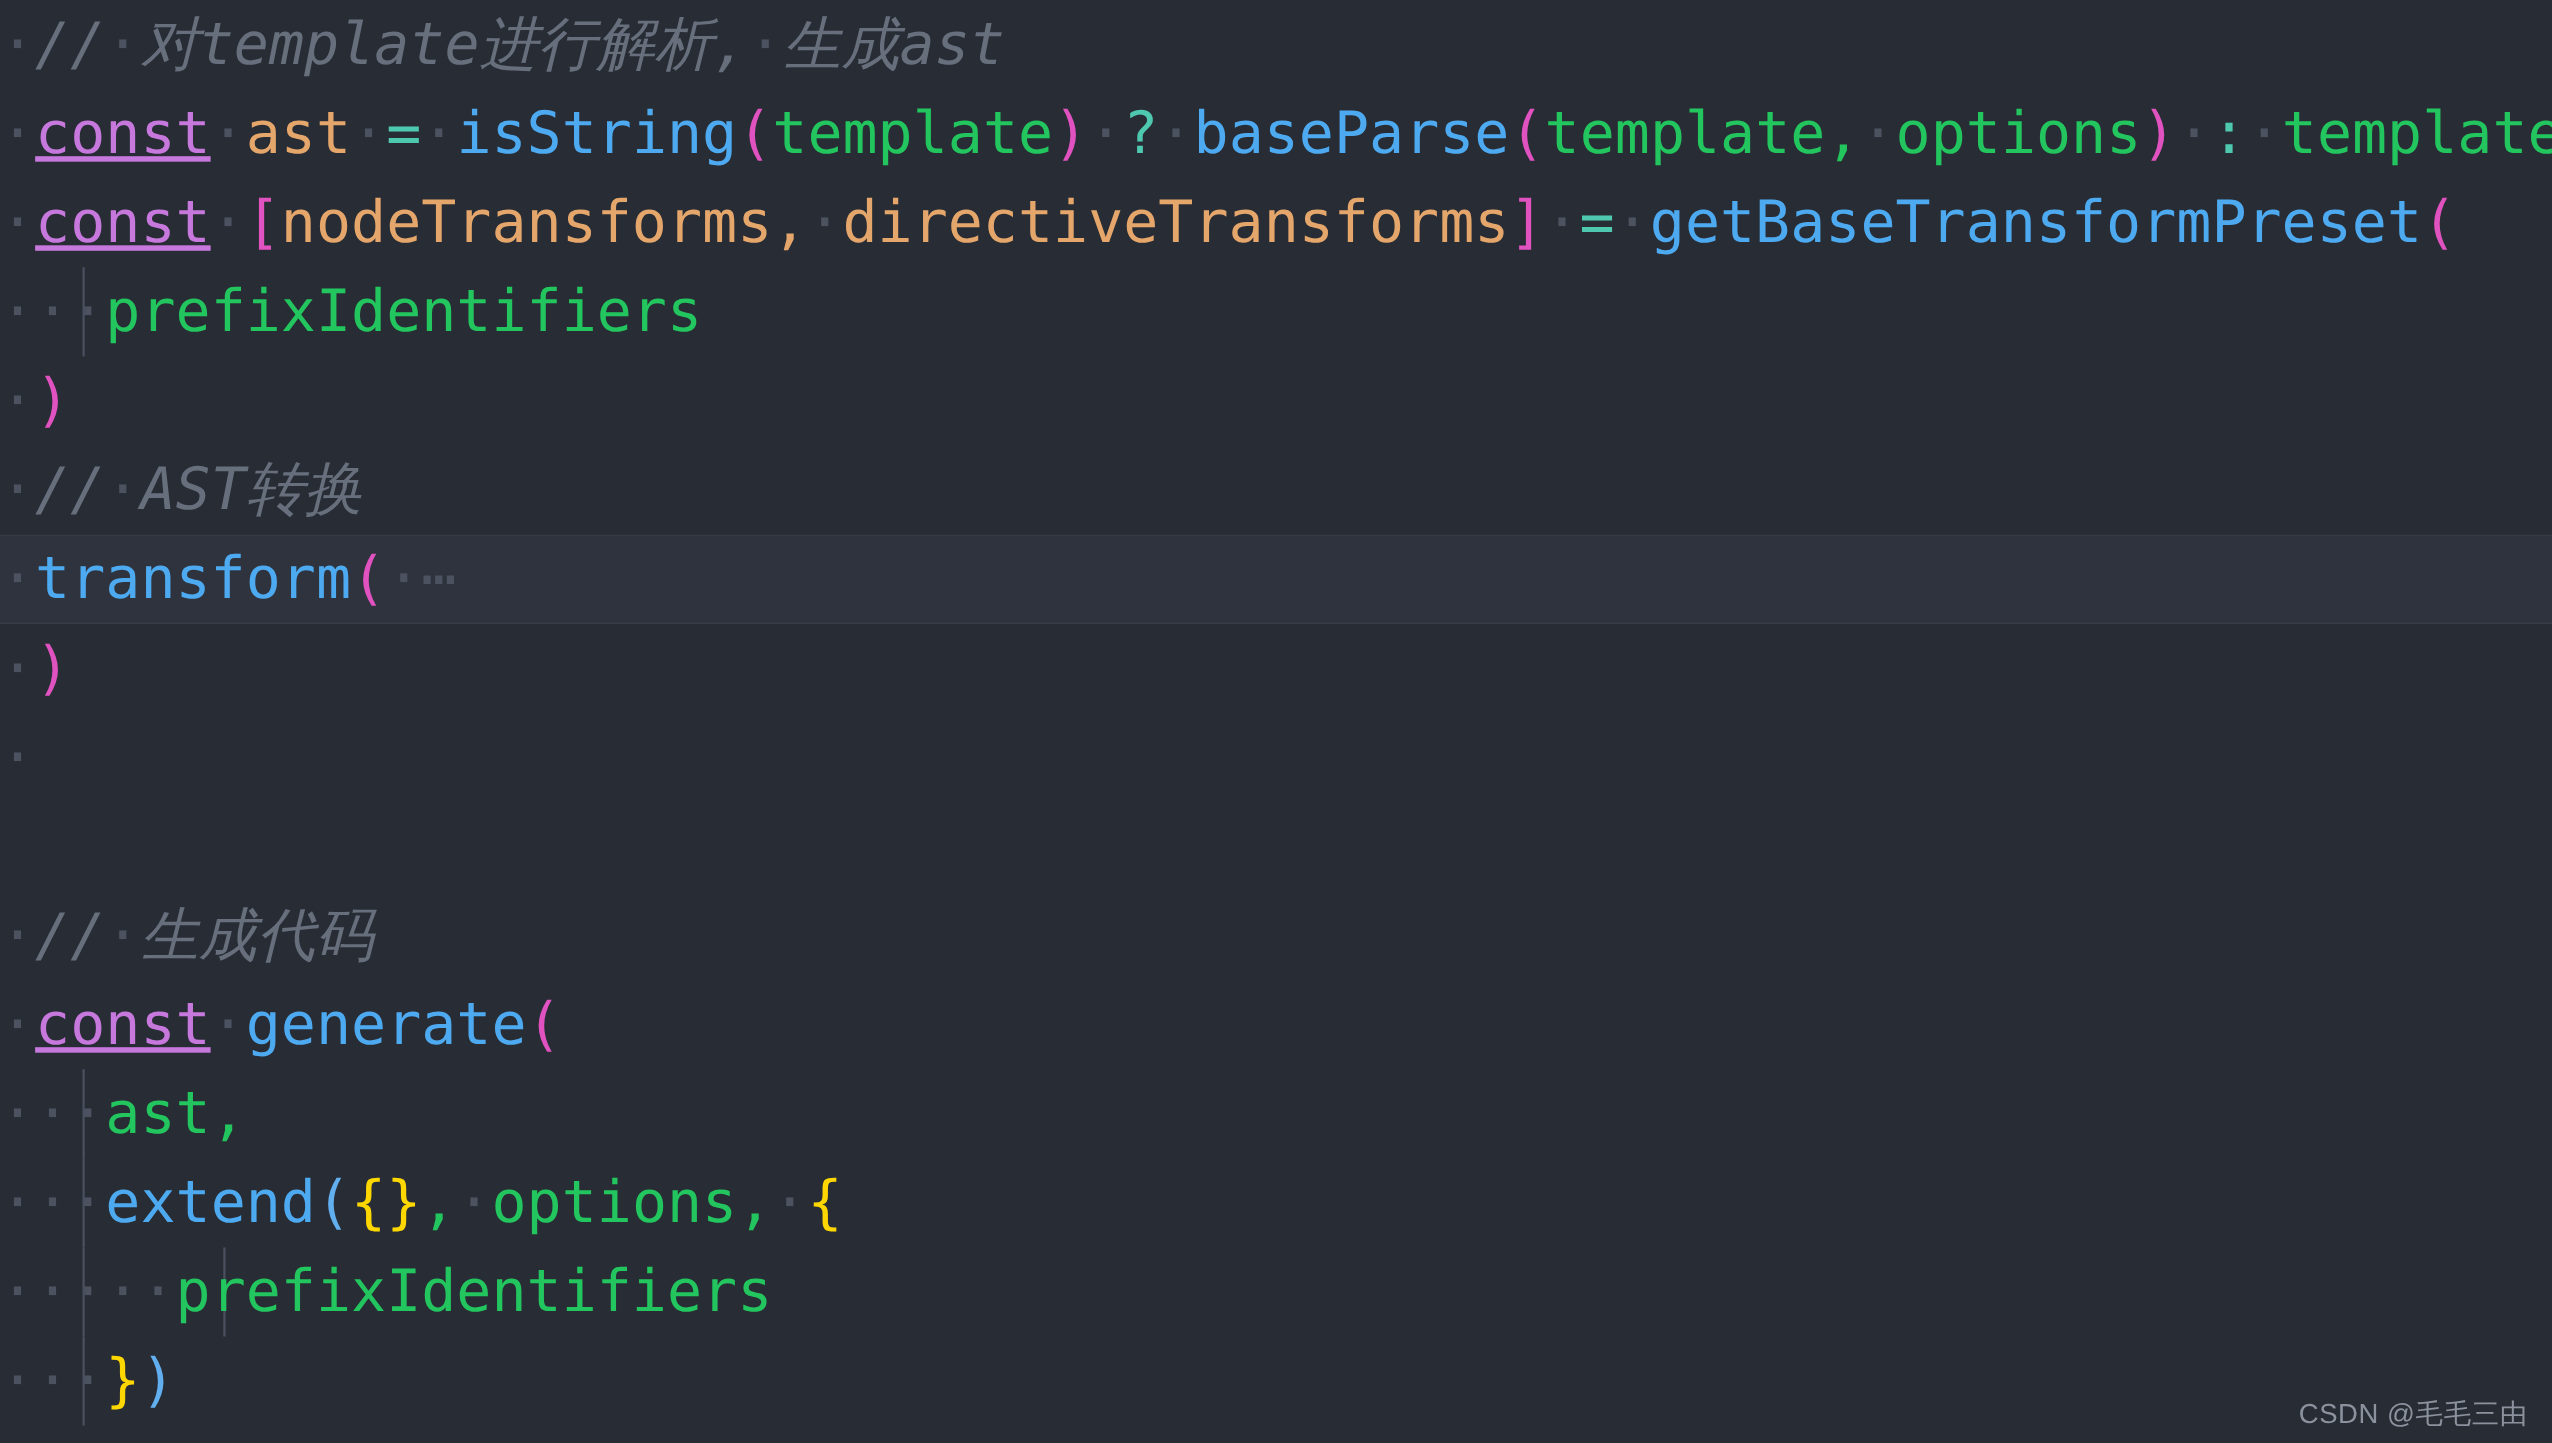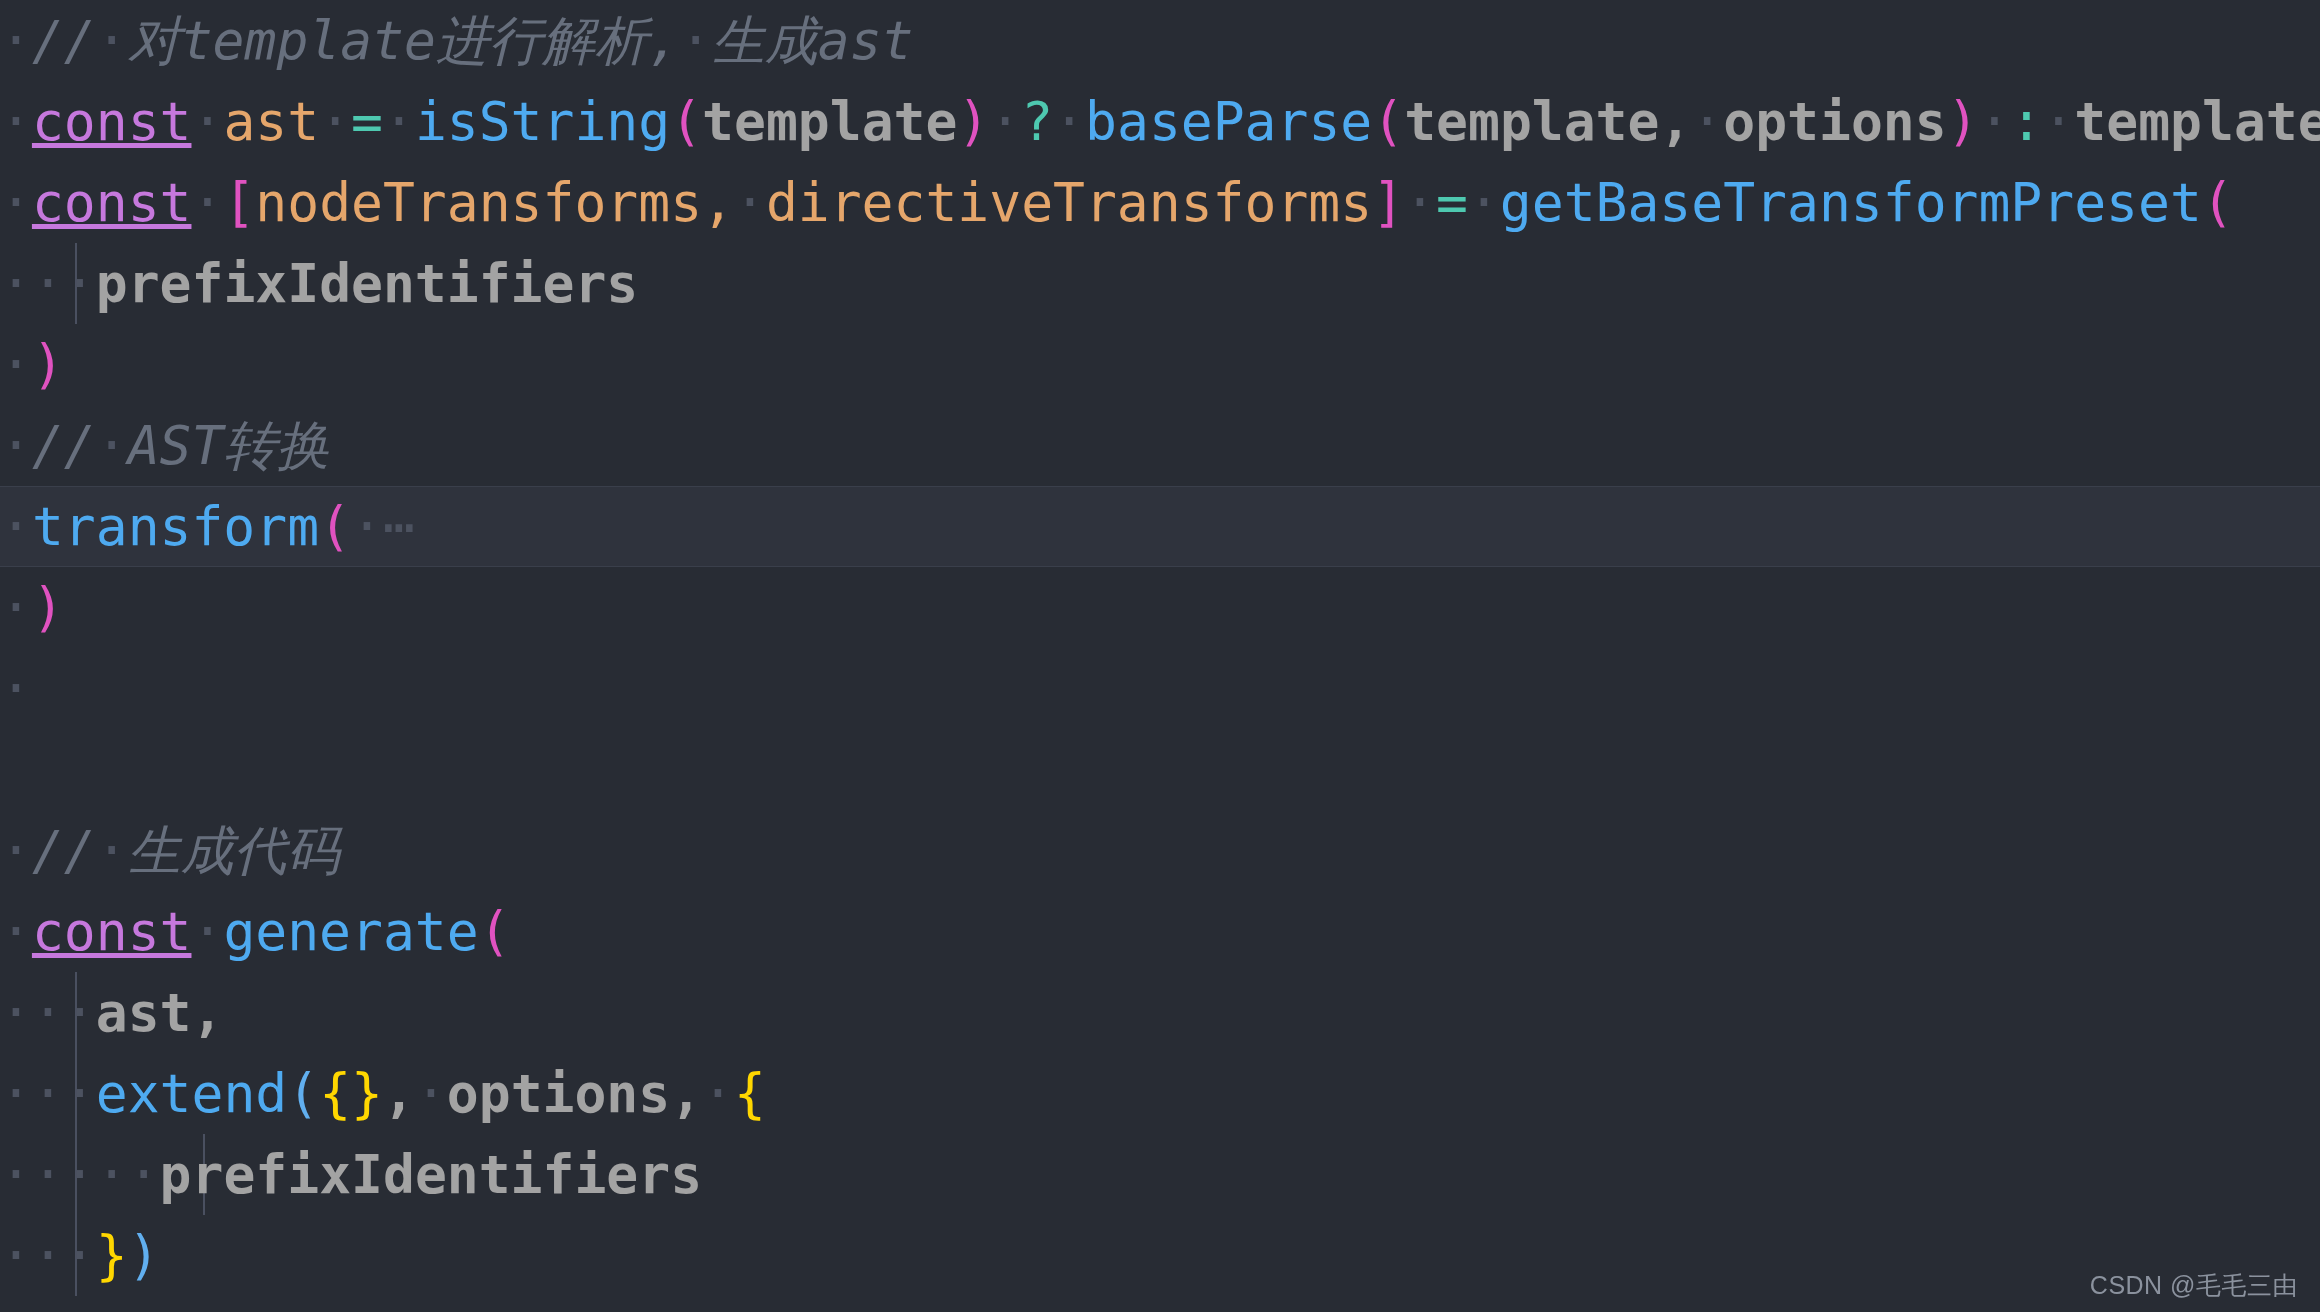--- a/index.html
+++ b/index.html
@@ -60,21 +60,21 @@
     height: 81px;
     background: #4a5060;
     z-index: 1;
   }
 
   
   .cmt     { color: #676f7d; font-style: italic; }
   .kw      { color: #c678dd; text-decoration: underline; }
   .fn      { color: #4eaaf0; margin-top: 28px; }
   .var     { color: #e5a66b; }
-  .plain   { color: #a3a3a3; font-weight: bold; }
+  .plain   { color: #22c55e; }
   .op      { color: #4ec9b0; }
   .paren-p { color: #e052c0; }
   .paren-b { color: #61afef; }
   .brace-y { color: #ffd700; }
   .ws      { color: #4c5260; }
 
   .watermark {
     position: absolute;
     right: 22px;
     bottom: 10px;

